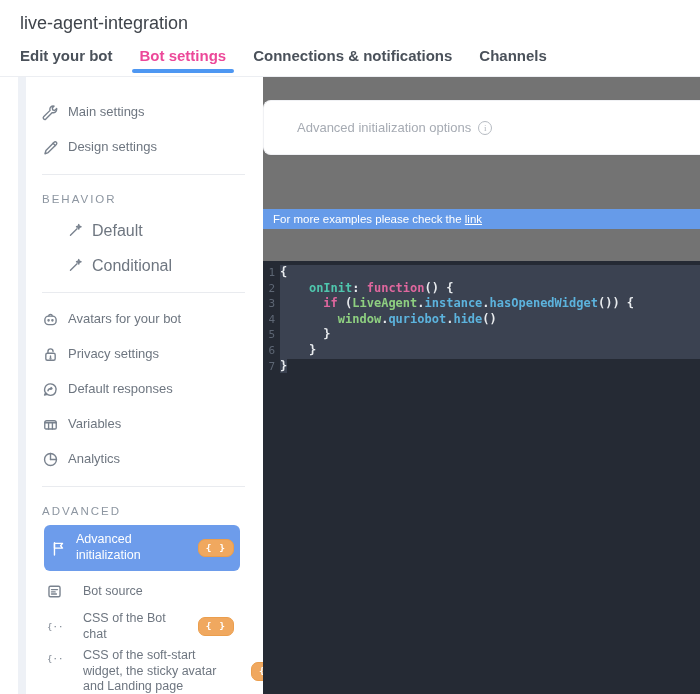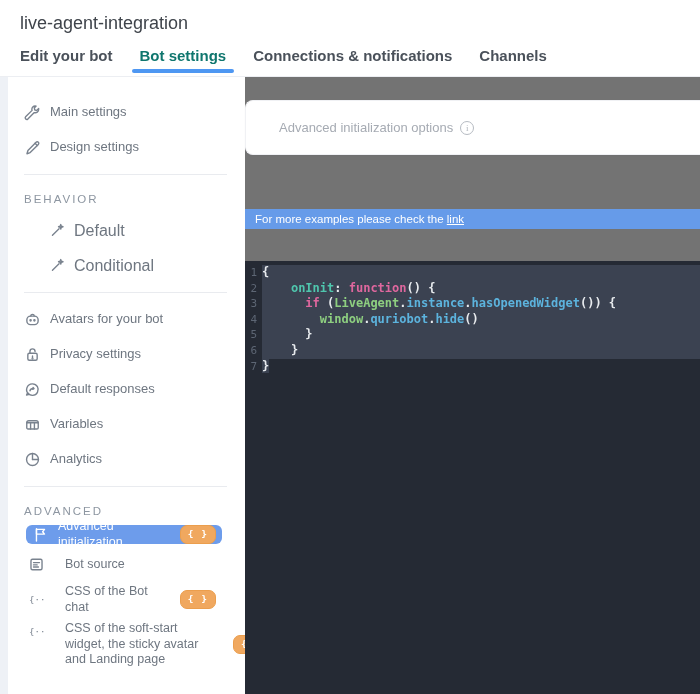--- a/index.html
+++ b/index.html
@@ -6,34 +6,34 @@
   html,body { width:700px; height:694px; overflow:hidden; }
   body { font-family:"Liberation Sans", sans-serif; background:#ffffff; color:#6e7680; }
 
   #app { width:700px; height:694px; display:flex; flex-direction:column; background:#fff; }
 
   
   .header { height:77px; background:#fff; border-bottom:1px solid #eceef2; flex:0 0 auto; }
   .page-title { padding:13px 0 0 20px; font-size:18px; font-weight:500; color:#3f444b; }
   .tabs { display:flex; gap:27px; padding-left:20px; margin-top:13px; align-items:flex-end; }
   .tab { font-size:15px; font-weight:700; color:#4a515a; padding:0 0 9px 0; position:relative; cursor:pointer; white-space:nowrap; }
-  .tab.active { color:#0f766e; }
+  .tab.active { color:#ec4899; }
   .tab .tab-underline { position:absolute; left:-8px; right:-8px; bottom:0; height:4px; border-radius:3px; background:#4e97f2; }
 
   
-  .body-row { flex:1; display:flex; min-height:0; }
+  .body-row { flex:1; display:flex; min-height:0;padding-left:18px; }
   .left-strip { width:8px; background:#eef1f6; flex:0 0 auto; }
 
   
   .sidebar { width:237px; flex:0 0 auto; background:#fff; padding:18px 8px 0 16px; font-size:13px; overflow:hidden; }
   .sb-item { display:flex; align-items:center; gap:9px; height:35px; color:#6e7680; cursor:pointer; width:198px; }
   .sb-item .sb-label { flex:1; line-height:1.25; }
   .sb-item.indent-24 { margin-left:24px; font-size:16px; width:174px;justify-content:space-between; }
   .sb-item.indent-10 { margin-left:4px; font-size:12.5px; width:188px;gap:20px; }
-  .sb-item.selected { background:#6d9ceb; border-radius:6px; height:19px; margin:3px 0 3px 2px; padding:0 6px; color:#ffffff; font-size:12.5px; width:196px; }
+  .sb-item.selected { background:#6d9ceb; border-radius:6px; height:46px; margin:3px 0 3px 2px; padding:0 6px; color:#ffffff; font-size:12.5px; width:196px; }
   .sb-item.selected .icon svg * { stroke:#ffffff; }
   .sb-item.wrap { height:auto; min-height:35px; padding:4px 0; align-items:center; }
   .sb-item.wrap .icon { align-self:flex-start; margin-top:2px; }
   .sb-item.wrap .sb-label { width:148px; flex:0 0 auto; }
   .sb-section { font-size:11.5px; letter-spacing:2px; color:#8d96a1; margin:14px 0 4px 0; height:20px; line-height:20px; }
   .sb-divider { border-top:1px solid #e9ebef; margin:9px 10px 9px 0; }
   .icon { width:17px; height:17px; display:inline-flex; align-items:center; justify-content:center; flex:0 0 auto; }
   .icon svg { width:17px; height:17px; }
   .icon svg * { stroke:#79828e; stroke-width:1.3; fill:none; stroke-linecap:round; stroke-linejoin:round; }
   .icon svg text { stroke:none; fill:#79828e; }

